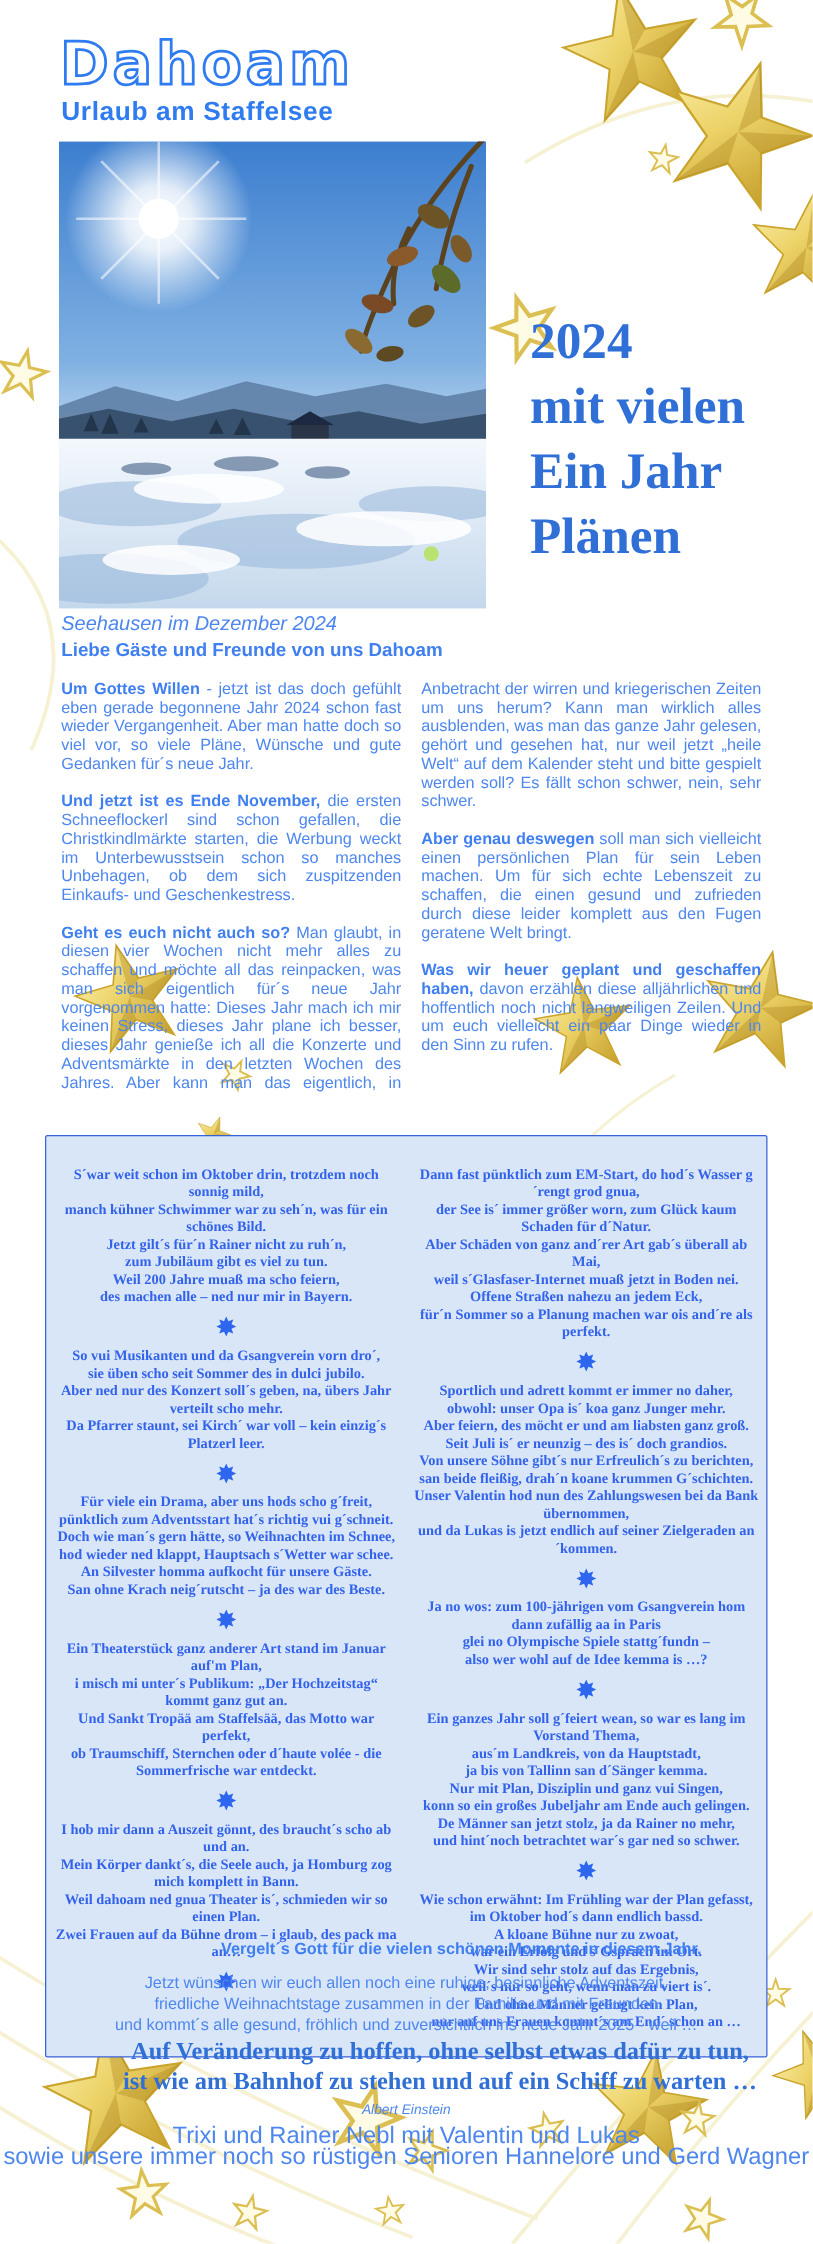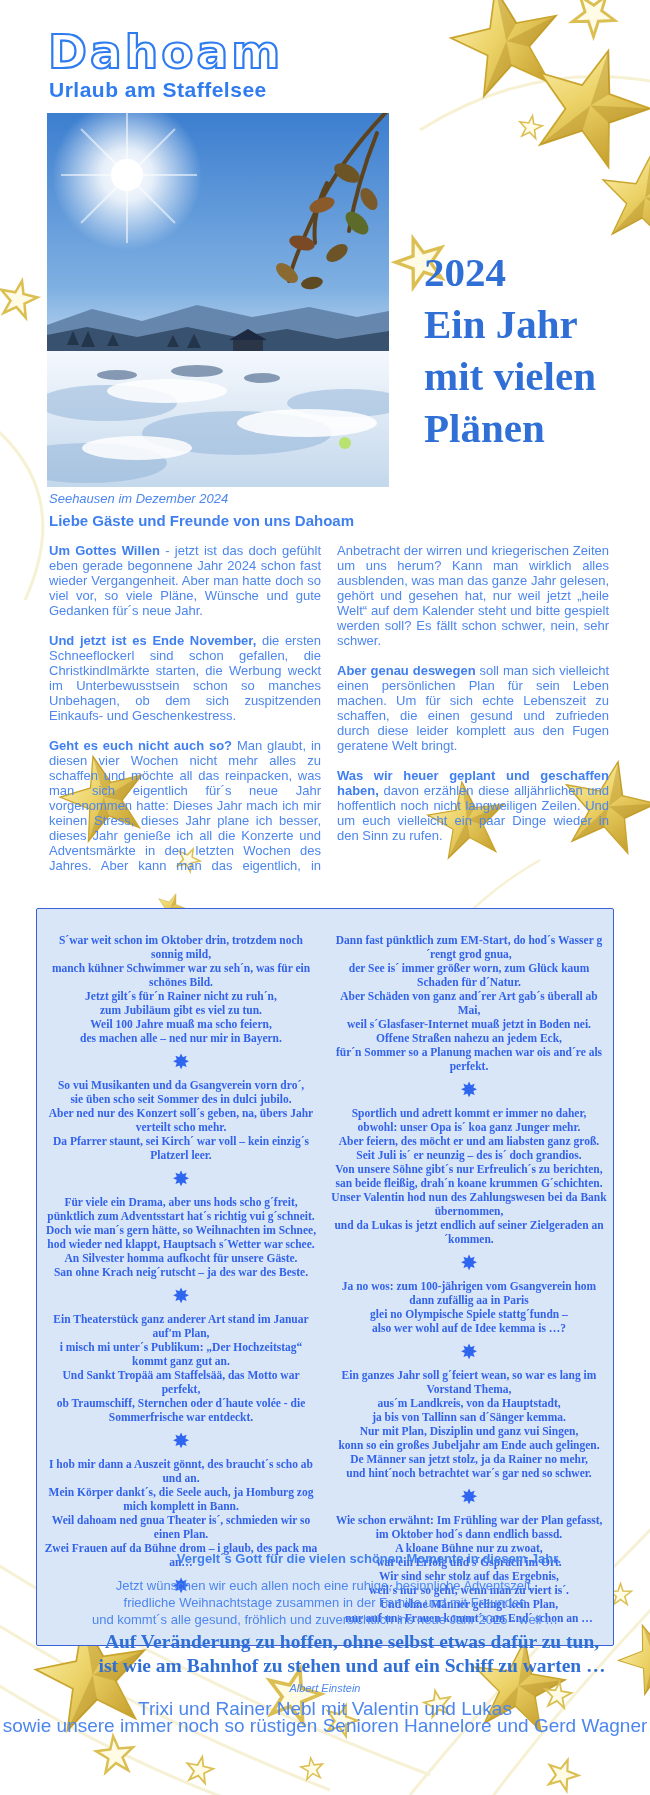--- a/index.html
+++ b/index.html
@@ -20,21 +20,21 @@
   }
   .subtitle{
     position:absolute;left:49px;top:78px;
     font-size:21px;font-weight:bold;color:#2f7bf0;letter-spacing:.5px;
   }
 
   
   .photo{position:absolute;left:47px;top:113px;width:342px;height:374px;overflow:hidden;}
   .caption{
     position:absolute;left:49px;top:491px;
-    font-size:13px;font-style:italic;color:#4c86ee;
+    font-size:16px;font-style:italic;color:#4c86ee;
   }
 
   
   .headline{
     position:absolute;left:424px;top:230px;width:220px;
     font-family:"Liberation Serif",serif;font-weight:bold;
     font-size:41px;line-height:52px;color:#2f6fd6;margin-top:16px;
   }
 
   
@@ -216,43 +216,43 @@
         <ellipse cx="265" cy="170" rx="11" ry="6" fill="#5d4a22" transform="rotate(-10 265 170)"></ellipse>
         <ellipse cx="322" cy="86" rx="12" ry="7" fill="#7a5a2a" transform="rotate(60 322 86)"></ellipse>
       </g>
       <circle cx="298" cy="330" r="6" fill="#b6e262" opacity="0.9"></circle>
     </svg>
   </div>
   <div class="caption">Seehausen im Dezember 2024</div>
 
   <div class="headline">
       <div>2024</div>
+      <div>mit vielen</div>
       <div>Ein Jahr</div>
-      <div>mit vielen</div>
       <div>Plänen</div>
     </div>
 
   <div class="greeting">Liebe Gäste und Freunde von uns Dahoam</div>
 
   <div class="article">
       <p><b>Um Gottes Willen</b> - jetzt ist das doch gefühlt eben gerade begonnene Jahr 2024 schon fast wieder Vergangenheit. Aber man hatte doch so viel vor, so viele Pläne, Wünsche und gute Gedanken für´s neue Jahr.</p>
       <p><b>Und jetzt ist es Ende November,</b> die ersten Schneeflockerl sind schon gefallen, die Christkindlmärkte starten, die Werbung weckt im Unterbewusstsein schon so manches Unbehagen, ob dem sich zuspitzenden Einkaufs- und Geschenkestress.</p>
       <p><b>Geht es euch nicht auch so?</b> Man glaubt, in diesen vier Wochen nicht mehr alles zu schaffen und möchte all das reinpacken, was man sich eigentlich für´s neue Jahr vorgenommen hatte: Dieses Jahr mach ich mir keinen Stress, dieses Jahr plane ich besser, dieses Jahr genieße ich all die Konzerte und Adventsmärkte in den letzten Wochen des Jahres. Aber kann man das eigentlich, in Anbetracht der wirren und kriegerischen Zeiten um uns herum? Kann man wirklich alles ausblenden, was man das ganze Jahr gelesen, gehört und gesehen hat, nur weil jetzt „heile Welt“ auf dem Kalender steht und bitte gespielt werden soll? Es fällt schon schwer, nein, sehr schwer.</p>
       <p><b>Aber genau deswegen</b> soll man sich vielleicht einen persönlichen Plan für sein Leben machen. Um für sich echte Lebenszeit zu schaffen, die einen gesund und zufrieden durch diese leider komplett aus den Fugen geratene Welt bringt.</p>
       <p><b>Was wir heuer geplant und geschaffen haben,</b> davon erzählen diese alljährlichen und hoffentlich noch nicht langweiligen Zeilen. Und um euch vielleicht ein paar Dinge wieder in den Sinn zu rufen.</p>
     </div>
 
   <div class="poembox">
     <div class="poemcol">
         <div class="stanza">
           <div>S´war weit schon im Oktober drin, trotzdem noch sonnig mild,</div>
           <div>manch kühner Schwimmer war zu seh´n, was für ein schönes Bild.</div>
           <div>Jetzt gilt´s für´n Rainer nicht zu ruh´n,</div>
           <div>zum Jubiläum gibt es viel zu tun.</div>
-          <div>Weil 100 Jahre muaß ma scho feiern,</div>
+          <div>Weil 200 Jahre muaß ma scho feiern,</div>
           <div>des machen alle – ned nur mir in Bayern.</div>
         </div>
         <div class="divider">✸</div>
         <div class="stanza">
           <div>So vui Musikanten und da Gsangverein vorn dro´,</div>
           <div>sie üben scho seit Sommer des in dulci jubilo.</div>
           <div>Aber ned nur des Konzert soll´s geben, na, übers Jahr verteilt scho mehr.</div>
           <div>Da Pfarrer staunt, sei Kirch´ war voll – kein einzig´s Platzerl leer.</div>
         </div>
         <div class="divider">✸</div>

